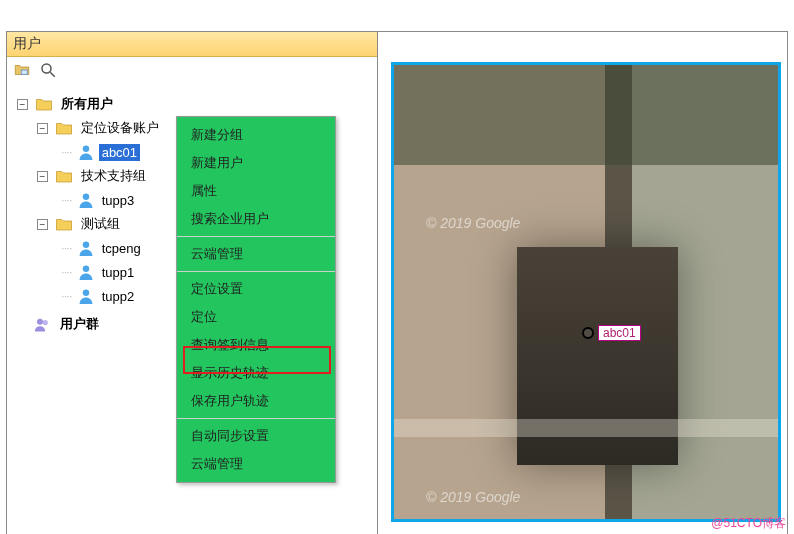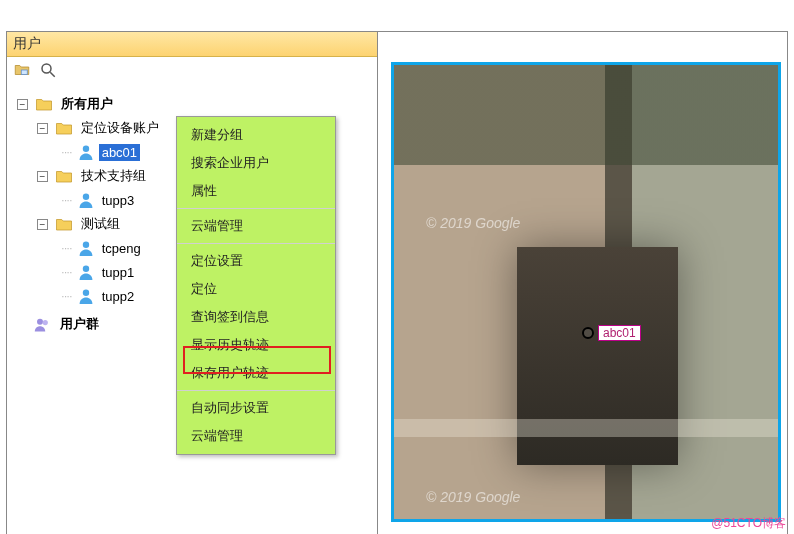--- a/index.html
+++ b/index.html
@@ -16,21 +16,21 @@
   .toggle { width: 11px; height: 11px; border: 1px solid #888; background: #fff; display: flex; align-items: center; justify-content: center; font-size: 10px; line-height: 9px; color: #333; margin-right: 4px; cursor: pointer; }
   .indent { display: inline-block; }
   .lbl { padding: 1px 3px; cursor: pointer; }
   .lbl.selected { background: #2a6fd6; color: #fff; }
   .bold { font-weight: bold; }
   .icon-folder { width: 18px; height: 16px; margin: 0 3px 0 1px; }
   .icon-user { width: 16px; height: 16px; margin: 0 3px 0 2px; }
   .icon-group { width: 18px; height: 16px; margin: 0 3px 0 1px; }
   .dots { color: #bbb; font-size: 11px; letter-spacing: -1px; margin: 0 2px; }
 
-  .context-menu { position: absolute; left: 176px; top: 116px; width: 160px; background: #bef264; border: 1px solid #999; box-shadow: 2px 2px 4px rgba(0,0,0,0.25); z-index: 50; padding: 4px 0; }
+  .context-menu { position: absolute; left: 176px; top: 116px; width: 160px; background: #22c55e; border: 1px solid #999; box-shadow: 2px 2px 4px rgba(0,0,0,0.25); z-index: 50; padding: 4px 0; }
   .context-menu .mi { padding: 5px 14px; cursor: pointer; color: #222; }
   .context-menu .sep { height: 1px; background: #d0d0d0; margin: 3px 0; }
   .highlight-box { position: absolute; border: 2px solid #e02020; pointer-events: none; z-index: 60; }
 
   .map-panel { position: absolute; left: 384px; top: 30px; width: 390px; height: 460px; border: 3px solid #0ea5e9; overflow: hidden; }
   .map-bg { position: absolute; inset: 0; background:
      linear-gradient(180deg, rgba(60,70,50,0.55) 0 22%, rgba(0,0,0,0) 22% 100%),
      linear-gradient(90deg, #b6a48e 0 55%, #5b5548 55% 62%, #a4a693 62% 100%);
      filter: blur(0.5px);
   }
@@ -184,22 +184,23 @@
     <div class="map-marker">
       <span class="dot"></span>
       <span class="tag">abc01</span>
     </div>
   </div>
 
 </div>
 
 <div class="context-menu">
   <div class="mi">新建分组</div>
+  <div class="mi">新建用户</div>
+  <div class="mi">属性</div>
   <div class="mi">搜索企业用户</div>
-  <div class="mi">属性</div>
   <div class="sep"></div>
   <div class="mi">云端管理</div>
   <div class="sep"></div>
   <div class="mi">定位设置</div>
   <div class="mi">定位</div>
   <div class="mi">查询签到信息</div>
   <div class="mi">显示历史轨迹</div>
   <div class="mi">保存用户轨迹</div>
   <div class="sep"></div>
   <div class="mi">自动同步设置</div>

